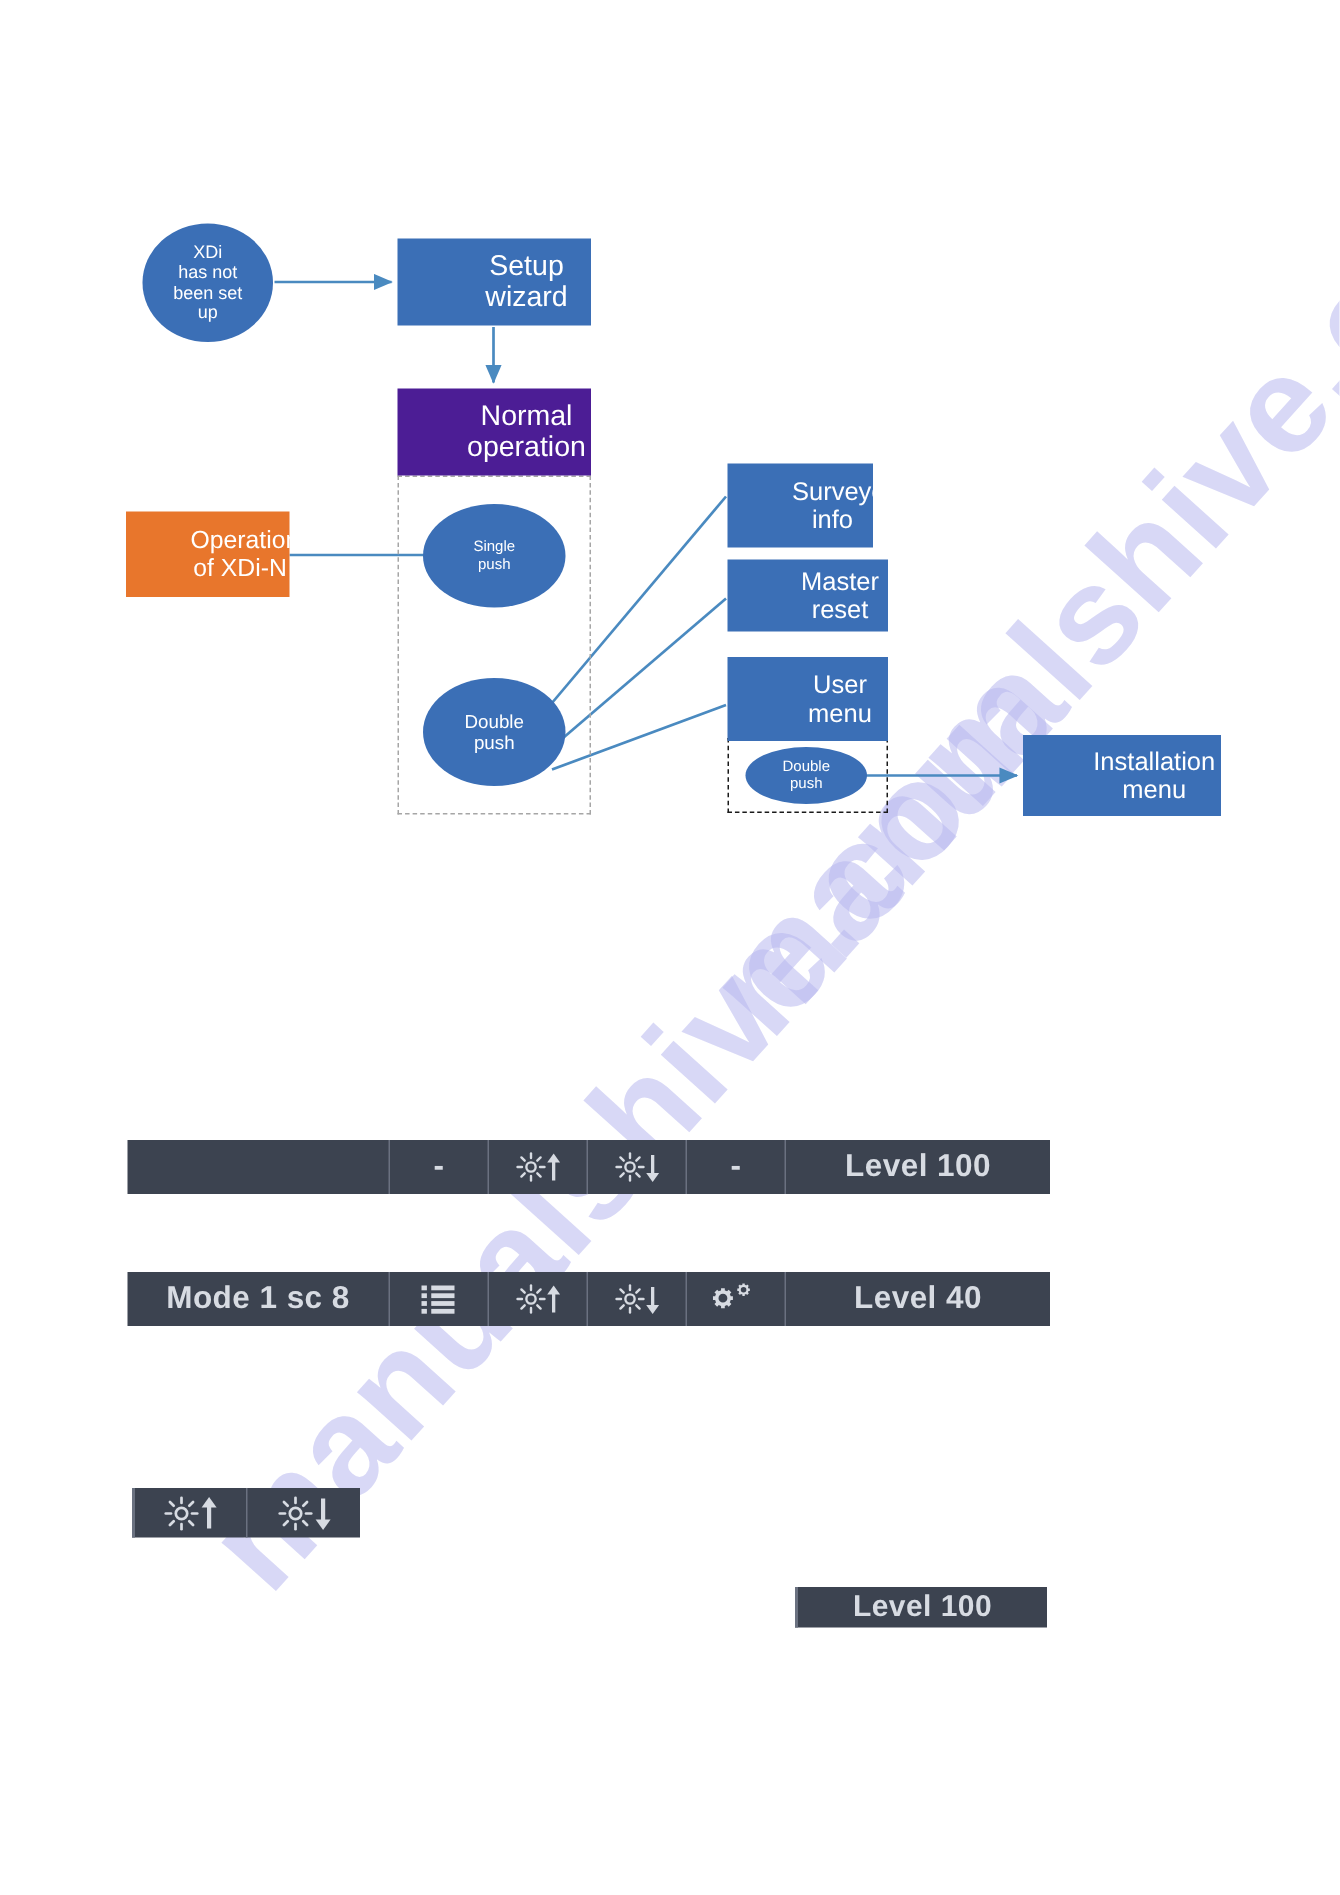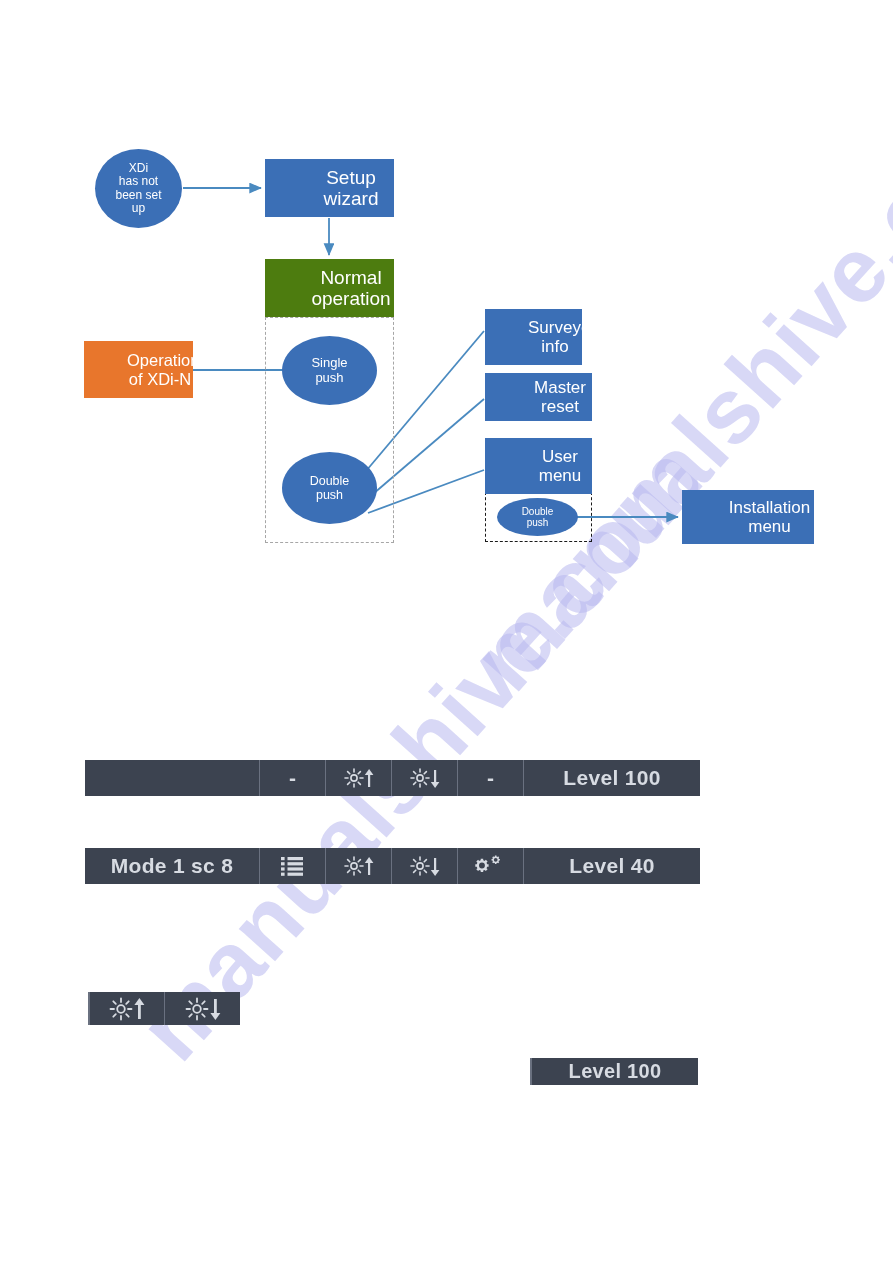--- a/index.html
+++ b/index.html
@@ -49,32 +49,32 @@
     z-index: 12;
     display: flex;
     align-items: center;
     justify-content: center;
     text-align: center;
     color: #ffffff;
     line-height: 1.12;
     box-sizing: border-box;
   }
   .box  { background: #3b6fb6; padding-left: 43px; }
-  .box.green  { background: #4d7c0f; }
+  .box.green  { background: #4c1d95; }
   .box.orange { background: #e8762c; }
   .ellipse { background: #3b6fb6; border-radius: 50%; }
 
   .node .lbl { display:block; width:100%; }
 
   
   #n-xdi-not-setup { left: 95px;  top: 149px; width: 87px;  height: 79px; font-size: 12px; }
   #n-setup-wizard  { left: 265px; top: 159px; width: 129px; height: 58px; font-size: 19px; }
   #n-normal-op     { left: 265px; top: 259px; width: 129px; height: 58px; font-size: 19px; }
   #n-operation-xdi { left: 84px;  top: 341px; width: 109px; height: 57px; font-size: 16.5px; }
-  #n-single-push   { left: 282px; top: 336px; width: 95px;  height: 69px; font-size: 13px; }
+  #n-single-push   { left: 282px; top: 336px; width: 95px;  height: 69px; font-size: 10px; }
   #n-double-push   { left: 282px; top: 452px; width: 95px;  height: 72px; font-size: 12.5px; }
   #n-surveyor-info { left: 485px; top: 309px; width: 97px; height: 56px; font-size: 17px; }
   #n-master-reset  { left: 485px; top: 373px; width: 107px; height: 48px; font-size: 17px; }
   #n-user-menu     { left: 485px; top: 438px; width: 107px; height: 56px; font-size: 17px; }
   #n-double-push-2 { left: 497px; top: 498px; width: 81px;  height: 38px; font-size: 10px; }
   #n-install-menu  { left: 682px; top: 490px; width: 132px; height: 54px; font-size: 17px; }
 
   
   .dashgroup { position: absolute; z-index: 11; box-sizing: border-box; }
   #g-normal-op  { left: 265px; top: 317px; width: 129px; height: 226px; border: 1.6px dashed #a6a6a6; }

